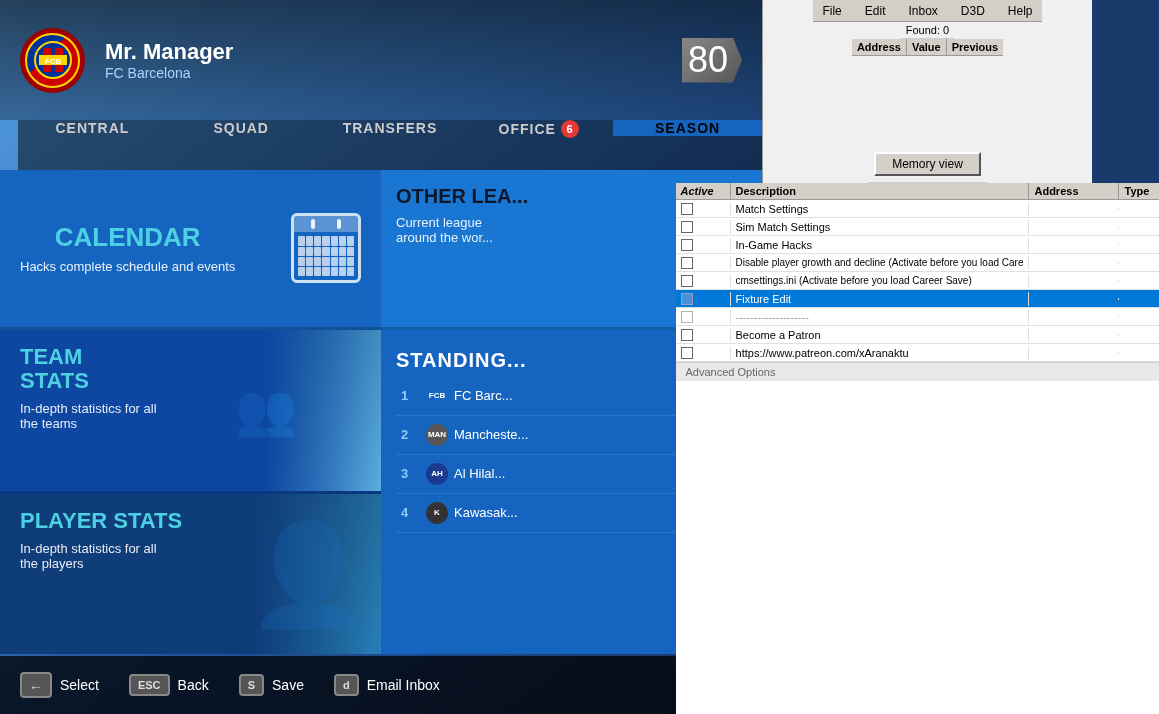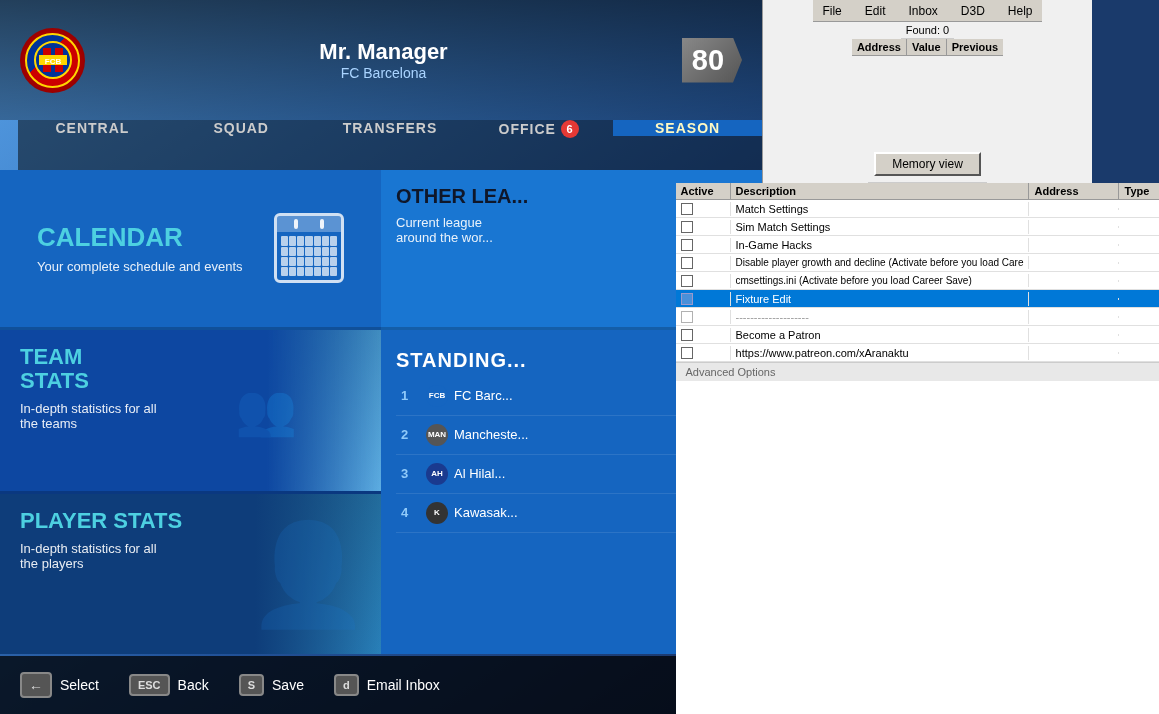--- a/index.html
+++ b/index.html
@@ -48,39 +48,38 @@
     .club-logo-inner {
       width: 55px; height: 55px;
       border-radius: 50%;
       background: linear-gradient(135deg, #003399 40%, #cc0000 40%);
       display: flex; align-items: center; justify-content: center;
       border: 2px solid #ffd700;
     }
 
     .manager-info {
       flex: 1;
-      text-align: center;
     }
 
     .manager-name {
       color: white;
       font-size: 22px;
       font-weight: bold;
     }
 
     .club-name {
       color: #aad4ff;
       font-size: 14px;
     }
 
     .rating-badge {
       background: linear-gradient(135deg, #888 0%, #555 100%);
       color: white;
-      font-size: 29px;
-      font-weight: bold;
+      font-size: 36px;
+      font-weight: normal;
       width: 60px; height: 45px;
       display: flex; align-items: center; justify-content: center;
       clip-path: polygon(0 0, 85% 0, 100% 50%, 85% 100%, 0 100%);
       padding-right: 8px;
     }
 
     
     .nav-tabs {
       position: absolute;
       top: 120px; left: 18px; right: 0;
@@ -97,21 +96,21 @@
       justify-content: center;
       color: #ccc;
       font-size: 14px;
       font-weight: bold;
       letter-spacing: 1px;
       cursor: pointer;
       position: relative;
     }
 
     .nav-tab.active {
-      color: #fef9c3;
+      color: #000000;
       background: #1565c0;
     }
 
     .nav-tab .badge {
       background: #e53935;
       color: white;
       border-radius: 50%;
       width: 18px; height: 18px;
       font-size: 11px;
       display: flex; align-items: center; justify-content: center;
@@ -332,21 +331,21 @@
       border-bottom: 1px solid #999;
       font-size: 11px;
       font-weight: bold;
     }
 
     .ce-cheat-th {
       padding: 2px 5px;
       border-right: 1px solid #999;
     }
 
-    .ce-cheat-th.active-col { width: 55px; }
+    .ce-cheat-th.active-col { width: 55px; font-style: italic; }
     .ce-cheat-th.desc-col { flex: 1; }
     .ce-cheat-th.addr-col { width: 90px; }
     .ce-cheat-th.type-col { width: 60px; }
 
     .ce-cheat-row {
       display: flex;
       align-items: center;
       border-bottom: 1px solid #e0e0e0;
       font-size: 11px;
       height: 18px;
@@ -408,22 +407,23 @@
       right: 0; top: 0; bottom: 0;
       width: 50%;
       display: flex; flex-direction: column;
     }
 
     .calendar-card {
       height: 33%;
       background: #1565c0;
       display: flex;
       align-items: center;
-      padding: 15px 37px;
+      padding: 15px 20px;
       border-bottom: 3px solid rgba(0,0,0,0.2);
+      text-align: center;
     }
 
     .team-stats-card {
       height: 34%;
       background: #0d47a1;
       padding: 15px 20px;
       display: flex;
       flex-direction: column;
       justify-content: flex-start;
       border-bottom: 3px solid rgba(0,0,0,0.2);
@@ -541,21 +541,21 @@
       <span>SEASON</span>
     </div>
   </div>
 
   <div class="bottom-cards">
     <div class="left-col">
 
       <div class="calendar-card">
         <div>
           <div class="card-title" style="color:#4dd0e1;">CALENDAR</div>
-          <div class="card-subtitle">Your complete schedule and events</div>
+          <div class="card-subtitle">Hacks complete schedule and events</div>
         </div>
 
         <div class="cal-icon">
           <div class="cal-top">
             <div class="cal-dot"></div>
             <div class="cal-dot"></div>
           </div>
           <div class="cal-grid">
             <div class="cal-cell"></div>
               <div class="cal-cell"></div>

